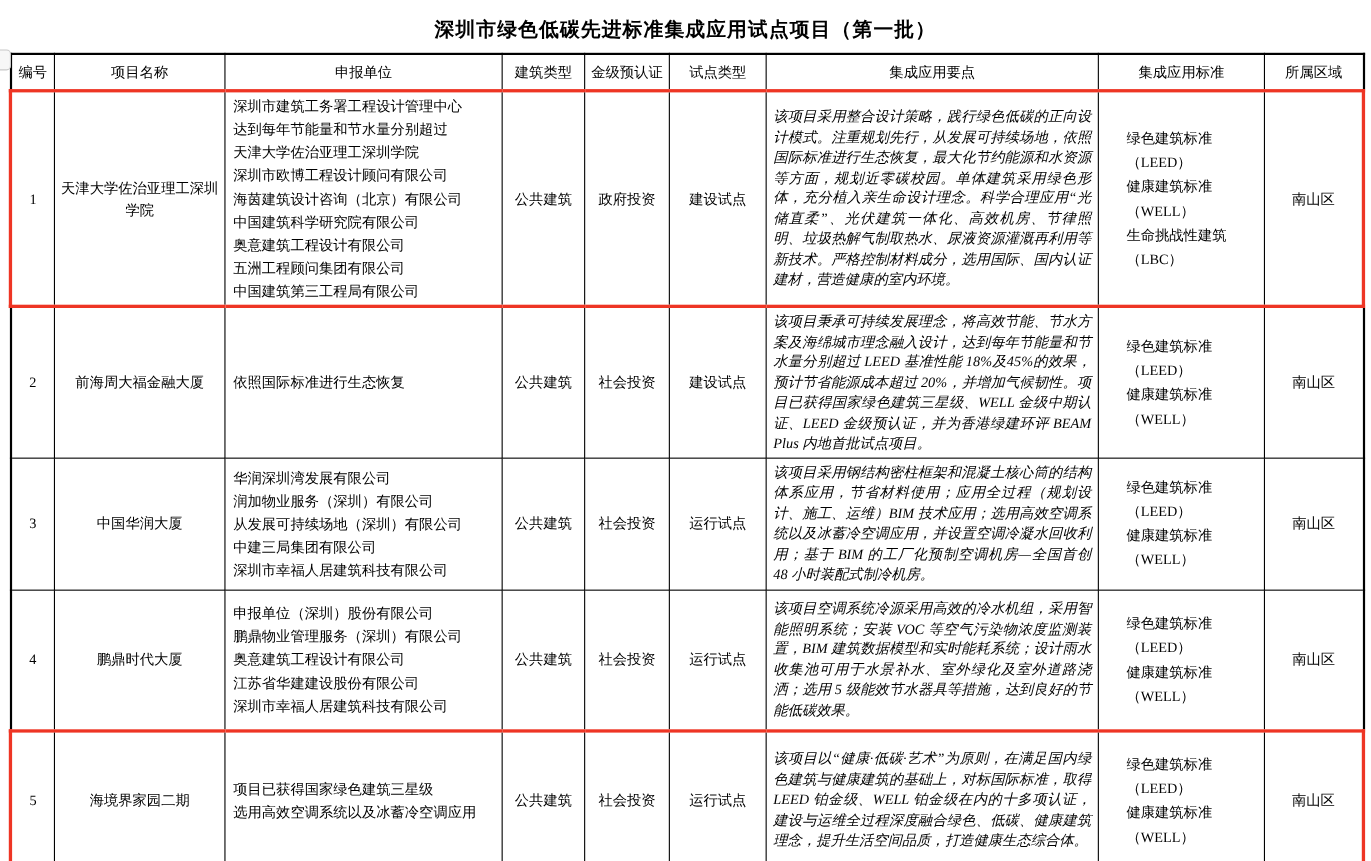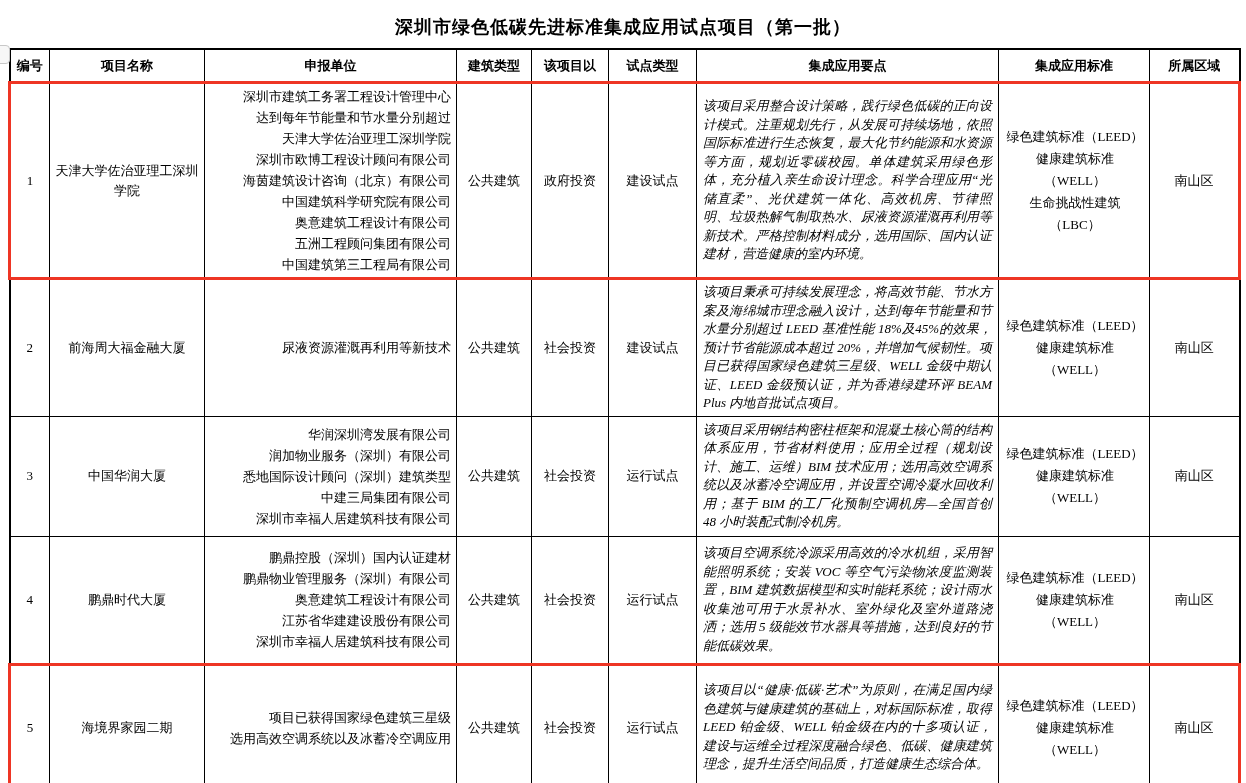--- a/index.html
+++ b/index.html
@@ -16,35 +16,35 @@
     margin:15px 0 9px 0; text-align:center;
     font-size:18px; font-weight:bold; letter-spacing:1px;
   }
   table.grid {
     border-collapse:collapse; table-layout:fixed;
     width:1230px; margin-left:8px;
     border:2px solid #000;
   }
   th, td { border:1px solid #000; overflow:hidden; }
   th {
-    font-size:13px; font-weight:bold; height:27px; text-align:center;
+    font-size:13px; font-weight:normal; height:27px; text-align:center;
     padding:2px 2px;
     margin-left:35px;
   }
   td { font-size:13px; vertical-align:middle; padding:2px 5px; line-height:20px; }
   tbody tr:nth-child(1) { height:192px; }
   tbody tr:nth-child(2) { height:128px; }
   tbody tr:nth-child(3) { height:120px; }
   tbody tr:nth-child(4) { height:128px; }
   tbody tr:nth-child(5) { height:127px; }
   .col-no, .col-project-name, .col-building-type,
   .col-investment-type, .col-pilot-type, .col-district { text-align:center; }
-  td.col-applicants { text-align:right; line-height:21px; padding-left:7px; }
+  td.col-applicants { text-align:left; line-height:21px; padding-left:7px; }
   td.col-key-points { text-align:justify; line-height:18.5px; padding:3px 6px;font-style:italic; }
-  td.col-standards { text-align:center; line-height:22px; padding-left:7px; }
+  td.col-standards { text-align:left; line-height:22px; padding-left:25px; }
   
   tr.hl td { border-top:3px solid var(--hl); border-bottom:3px solid var(--hl); }
   tr.hl td:first-child { border-left:3px solid var(--hl); }
   tr.hl td:last-child  { border-right:3px solid var(--hl); }
 </style>
 </head>
 <body>
 
 <div class="edge-widget"></div>
 
@@ -61,21 +61,21 @@
     <col style="width:302px">
       <col style="width:151px">
       <col style="width:90px">
   </colgroup>
   <thead>
     <tr id="header-row">
         <th class="col-no">编号</th>
         <th class="col-project-name">项目名称</th>
         <th class="col-applicants">申报单位</th>
         <th class="col-building-type">建筑类型</th>
-        <th class="col-investment-type">该项目以</th>
+        <th class="col-investment-type">金级预认证</th>
         <th class="col-pilot-type">试点类型</th>
         <th class="col-key-points">集成应用要点</th>
         <th class="col-standards">集成应用标准</th>
         <th class="col-district">所属区域</th>
       </tr>
   </thead>
   <tbody id="table-body">
       <tr class="hl">
         <td class="col-no">1</td>
         <td class="col-project-name">天津大学佐治亚理工深圳学院</td>
@@ -98,57 +98,57 @@
           <div>绿色建筑标准（LEED）</div>
           <div>健康建筑标准（WELL）</div>
           <div>生命挑战性建筑（LBC）</div>
         </td>
         <td class="col-district">南山区</td>
       </tr>
       <tr>
         <td class="col-no">2</td>
         <td class="col-project-name">前海周大福金融大厦</td>
         <td class="col-applicants">
-          <div>尿液资源灌溉再利用等新技术</div>
+          <div>依照国际标准进行生态恢复</div>
         </td>
         <td class="col-building-type">公共建筑</td>
         <td class="col-investment-type">社会投资</td>
         <td class="col-pilot-type">建设试点</td>
         <td class="col-key-points">该项目秉承可持续发展理念，将高效节能、节水方案及海绵城市理念融入设计，达到每年节能量和节水量分别超过 LEED 基准性能 18%及45%的效果，预计节省能源成本超过 20%，并增加气候韧性。项目已获得国家绿色建筑三星级、WELL 金级中期认证、LEED 金级预认证，并为香港绿建环评 BEAM Plus 内地首批试点项目。</td>
         <td class="col-standards">
           <div>绿色建筑标准（LEED）</div>
           <div>健康建筑标准（WELL）</div>
         </td>
         <td class="col-district">南山区</td>
       </tr>
       <tr>
         <td class="col-no">3</td>
         <td class="col-project-name">中国华润大厦</td>
         <td class="col-applicants">
           <div>华润深圳湾发展有限公司</div>
           <div>润加物业服务（深圳）有限公司</div>
-          <div>悉地国际设计顾问（深圳）建筑类型</div>
+          <div>从发展可持续场地（深圳）有限公司</div>
           <div>中建三局集团有限公司</div>
           <div>深圳市幸福人居建筑科技有限公司</div>
         </td>
         <td class="col-building-type">公共建筑</td>
         <td class="col-investment-type">社会投资</td>
         <td class="col-pilot-type">运行试点</td>
         <td class="col-key-points">该项目采用钢结构密柱框架和混凝土核心筒的结构体系应用，节省材料使用；应用全过程（规划设计、施工、运维）BIM 技术应用；选用高效空调系统以及冰蓄冷空调应用，并设置空调冷凝水回收利用；基于 BIM 的工厂化预制空调机房—全国首创 48 小时装配式制冷机房。</td>
         <td class="col-standards">
           <div>绿色建筑标准（LEED）</div>
           <div>健康建筑标准（WELL）</div>
         </td>
         <td class="col-district">南山区</td>
       </tr>
       <tr>
         <td class="col-no">4</td>
         <td class="col-project-name">鹏鼎时代大厦</td>
         <td class="col-applicants">
-          <div>鹏鼎控股（深圳）国内认证建材</div>
+          <div>申报单位（深圳）股份有限公司</div>
           <div>鹏鼎物业管理服务（深圳）有限公司</div>
           <div>奥意建筑工程设计有限公司</div>
           <div>江苏省华建建设股份有限公司</div>
           <div>深圳市幸福人居建筑科技有限公司</div>
         </td>
         <td class="col-building-type">公共建筑</td>
         <td class="col-investment-type">社会投资</td>
         <td class="col-pilot-type">运行试点</td>
         <td class="col-key-points">该项目空调系统冷源采用高效的冷水机组，采用智能照明系统；安装 VOC 等空气污染物浓度监测装置，BIM 建筑数据模型和实时能耗系统；设计雨水收集池可用于水景补水、室外绿化及室外道路浇洒；选用 5 级能效节水器具等措施，达到良好的节能低碳效果。</td>
         <td class="col-standards">

